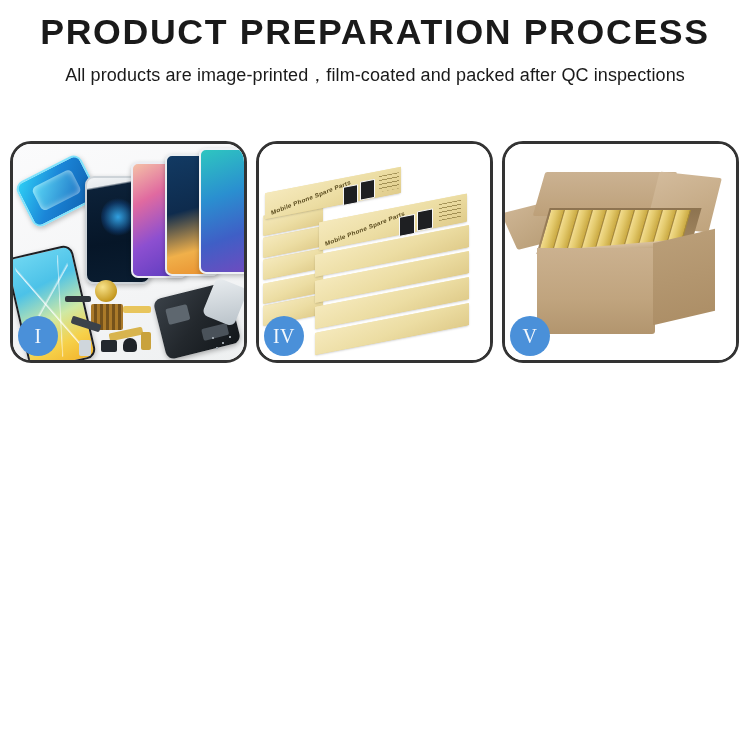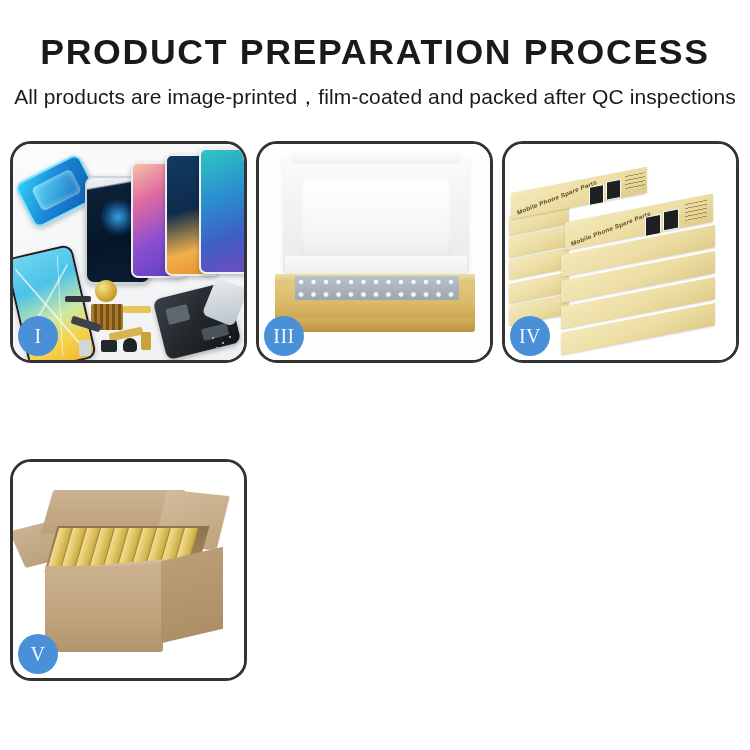--- a/index.html
+++ b/index.html
@@ -4,29 +4,29 @@
 <style>
   html,body{margin:0;padding:0;}
   body{
     width:750px;height:750px;background:#ffffff;
     font-family:"Liberation Sans","DejaVu Sans",sans-serif;
     overflow:hidden;position:relative;
   }
   .page{position:relative;width:750px;height:750px;}
 
   
-  .header{text-align:center;padding-top:34px;}
+  .header{text-align:center;padding-top:14px;}
   .title{
     font-size:35px;font-weight:700;color:#1a1a1a;
     letter-spacing:1.6px;line-height:1.05;
     transform:scaleX(1.02);transform-origin:center;
     white-space:nowrap;
   }
   .subtitle{
-    font-size:21px;color:#1a1a1a;margin-top:12px;
+    font-size:18px;color:#1a1a1a;margin-top:12px;
     letter-spacing:.1px;white-space:nowrap;
   }
 
   
   .grid{
     position:absolute;left:10px;top:141px;
     width:730px;
     display:grid;
     grid-template-columns:237px 237px 237px;
     grid-template-rows:222px 222px;
@@ -372,32 +372,20 @@
         <div class="smallpart s2"></div>
         <div class="smallpart s3"></div>
         <div class="smallpart s4"></div>
         <div class="screws"></div>
         <div class="tool"></div>
       </div>
       <div class="badge">I</div>
     </div>
 
 
-    <div class="panel">
-      <div class="stage p3">
-        <div class="lid"></div>
-        <div class="foam"></div>
-        <div class="kbox">
-          <div class="kbox-lip"></div>
-          <div class="kbox-inner"></div>
-          <div class="kbox-side"></div>
-        </div>
-      </div>
-      <div class="badge">III</div>
-    </div>
 
     <div class="panel">
       <div class="stage p4">
         <div class="stack">
           <div class="sbox bW6">
               <div class="top"></div>
             </div>
           <div class="sbox bW5">
               <div class="top"></div>
             </div>

